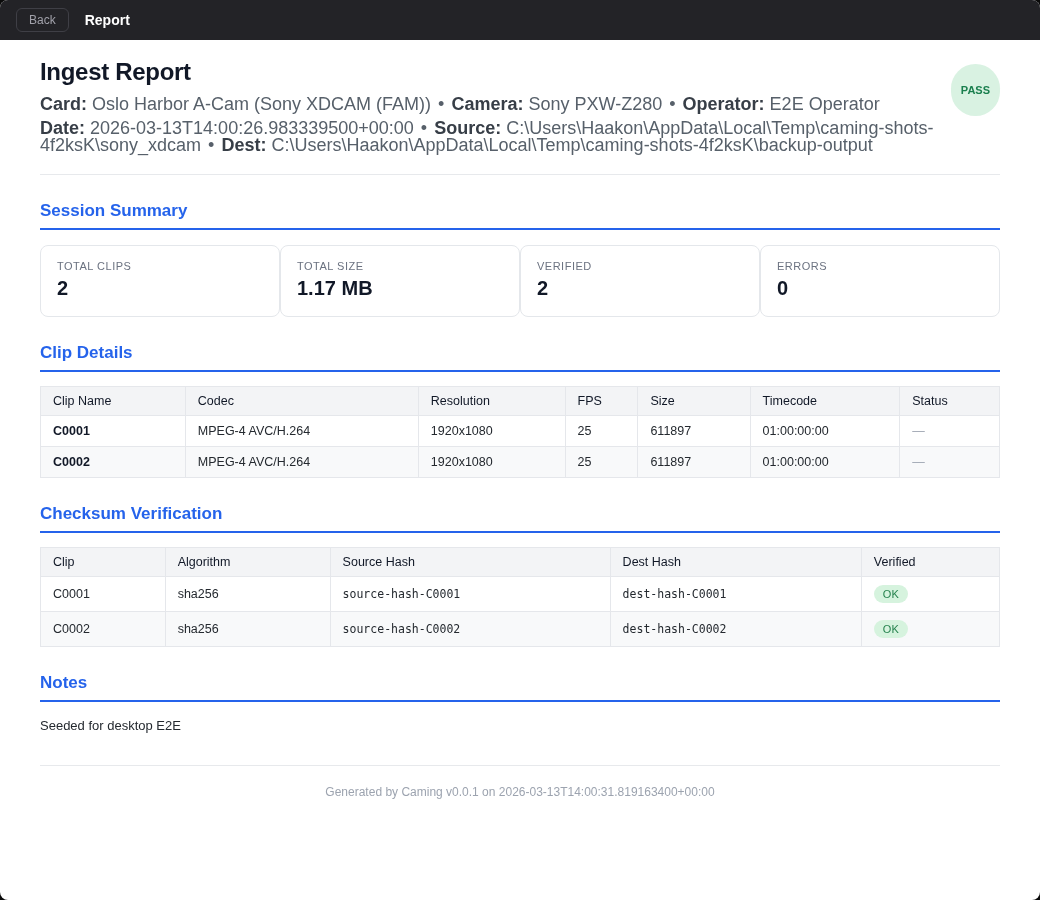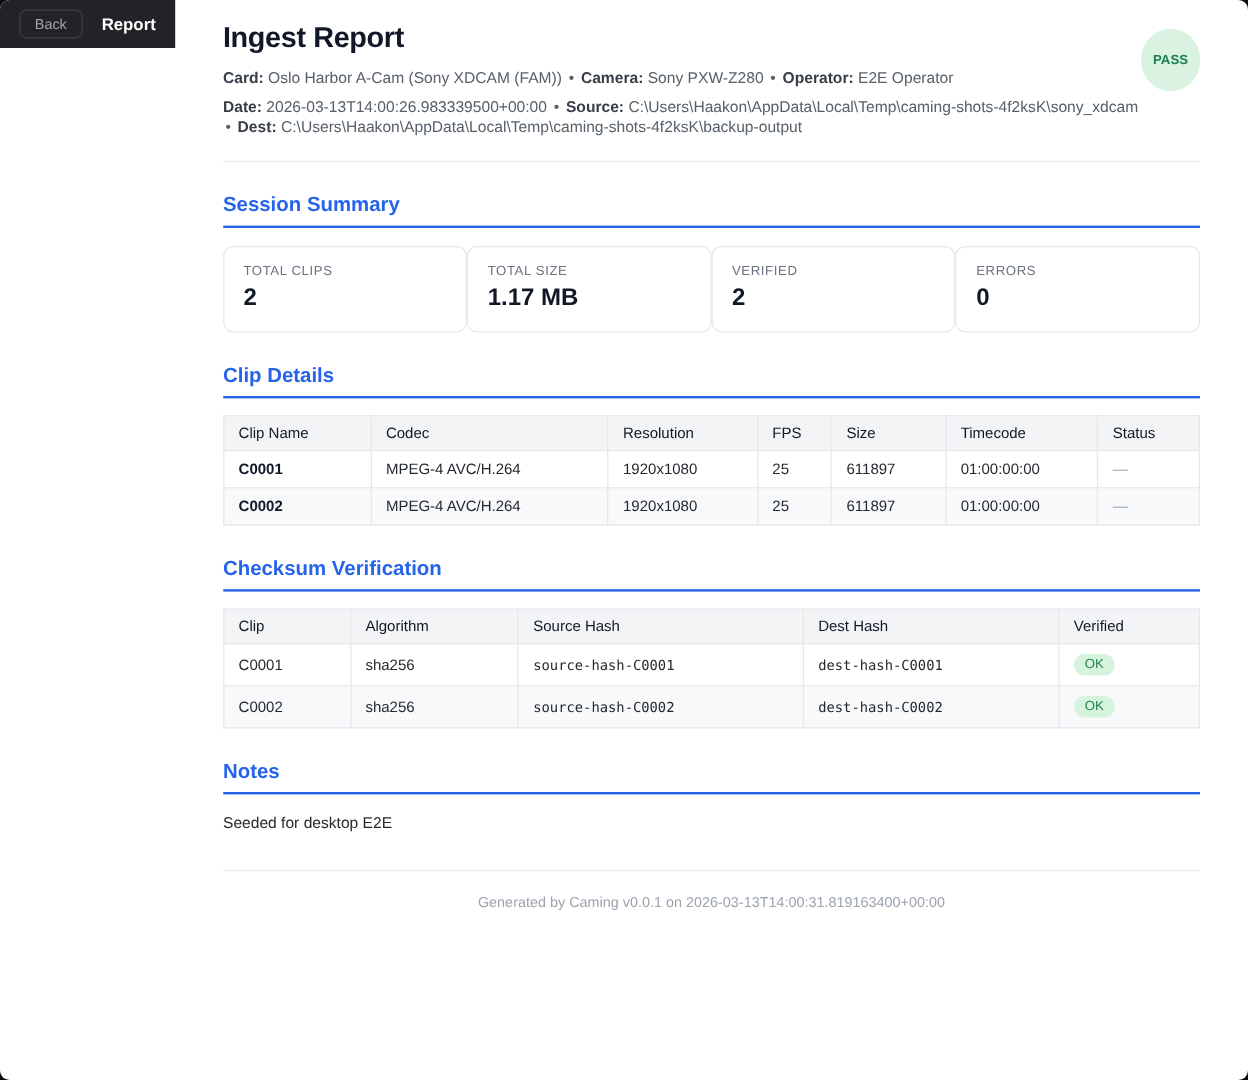--- a/index.html
+++ b/index.html
@@ -7,21 +7,21 @@
   body {
     width: 1040px; height: 900px;
     font-family: "Liberation Sans", "DejaVu Sans", sans-serif;
     color: #24292f;
   }
   .window {
     width: 1040px; height: 900px;
     background: #ffffff;
     border-radius: 8px;
     overflow: hidden;
-    display: flex; flex-direction: row;
+    display: flex; flex-direction: column;
   }
   
   .topbar {
     height: 40px; flex: 0 0 40px;
     background: #232327;
     display: flex; align-items: center;
     padding: 0 16px; gap: 16px;
   }
   .back-btn {
     background: transparent;
@@ -37,21 +37,21 @@
   
   .content { padding: 18px 40px 0 40px; flex: 1; }
   .report-header { display: flex; align-items: flex-start; }
   h1.report-title { font-size: 24px; font-weight: 700; color: #111827; letter-spacing: -0.3px; }
   .badge-pass {
     background: #d9f2e2; color: #1a7f4e;
     font-size: 11px; font-weight: 700;
     padding: 20px 10px; border-radius: 999px;
     margin-top: 6px;
   }
-  .meta { font-size: 13px; line-height: 17px; color: #57606a; margin-top: 7px; }
+  .meta { font-size: 18px; line-height: 17px; color: #57606a; margin-top: 7px; }
   .meta:first-of-type { margin-top: 10px; }
   .meta b { color: #373e47; font-weight: 700; }
   .meta .sep { color: #57606a; padding: 0 2px; }
   hr.divider { border: none; border-top: 1px solid #e7e9ec; margin-top: 20px; }
   
   .section { margin-top: 26px; }
   .section-heading {
     font-size: 17px; font-weight: 700; color: #2563eb;
     padding-bottom: 7px;
     border-bottom: 2px solid #2563eb;

